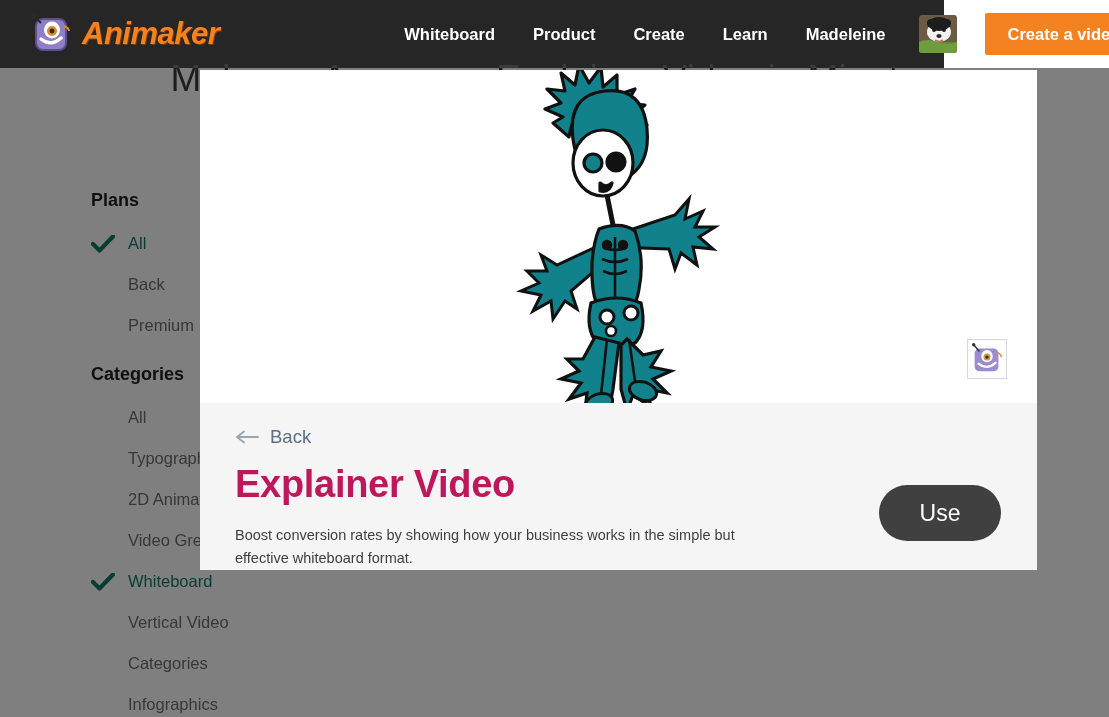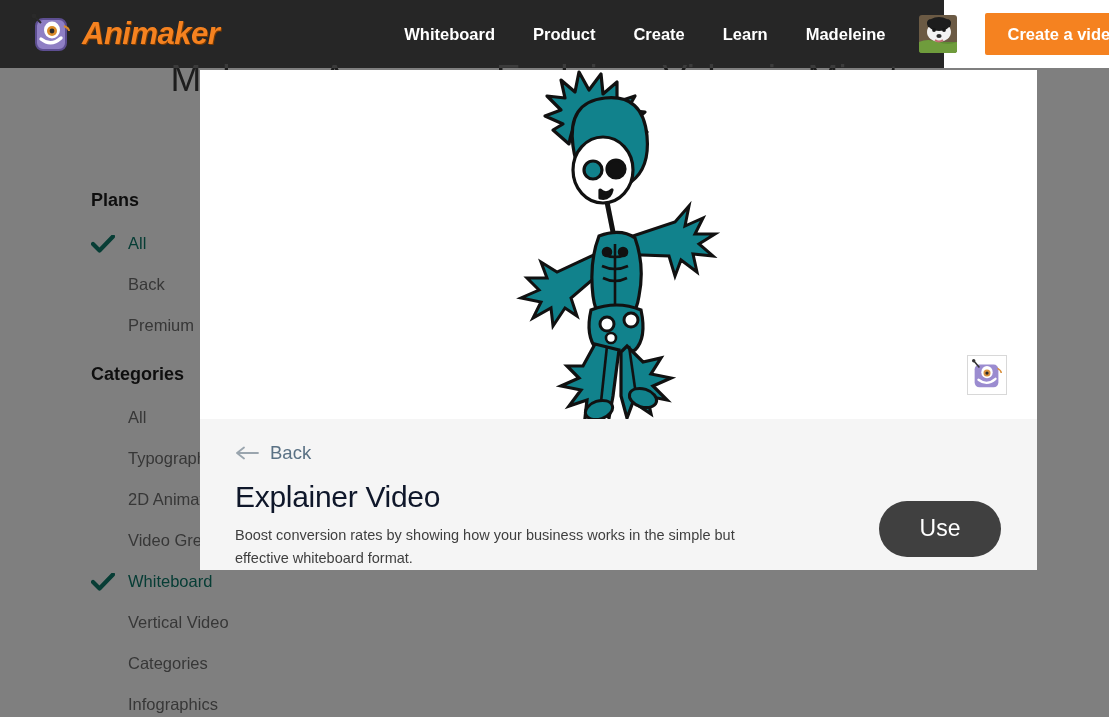--- a/index.html
+++ b/index.html
@@ -94,26 +94,26 @@
   .info {
     flex: 1; background: #f5f5f5; padding: 23px 35px 0 35px; position: relative;
   }
   .back-row {
     display: flex; align-items: center; gap: 11px; cursor: pointer;
     width: max-content;
   }
   .back-arrow { width: 24px; height: 14px; display: block; }
   .back-label { font-size: 18.5px; color: #5a7184; }
   .video-title {
-    font-size: 30px; color: #0f172a; font-weight: normal;
+    font-size: 38px; color: #be185d; font-weight: bold;
     margin-top: 17px; letter-spacing: -0.3px; line-height: 1.05;
   }
   .video-desc {
     font-size: 14.5px; color: #3f3f3f; line-height: 23px;
-    margin-top: 12px; max-width: 545px;
+    margin-top: 19px; max-width: 545px;
   }
   .use-btn {
     position: absolute; right: 36px; top: 82px;
     width: 122px; height: 56px; border: none; border-radius: 28px;
     background: #404040; color: #ffffff; font-size: 23px;
     cursor: pointer; font-family: "Liberation Sans", sans-serif;
   }
 </style>
 </head>
 <body>

